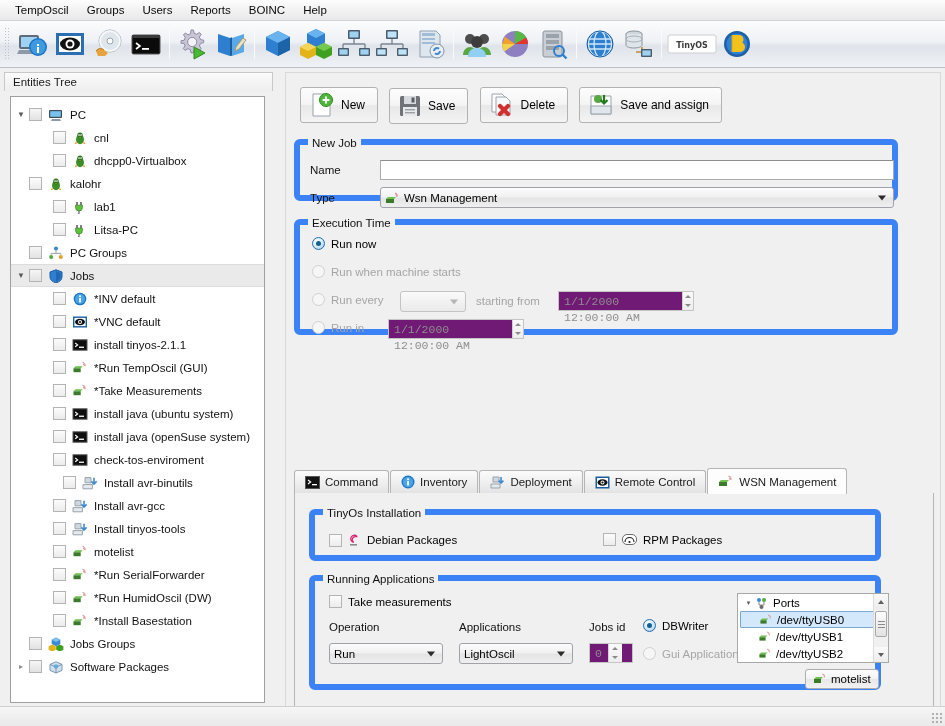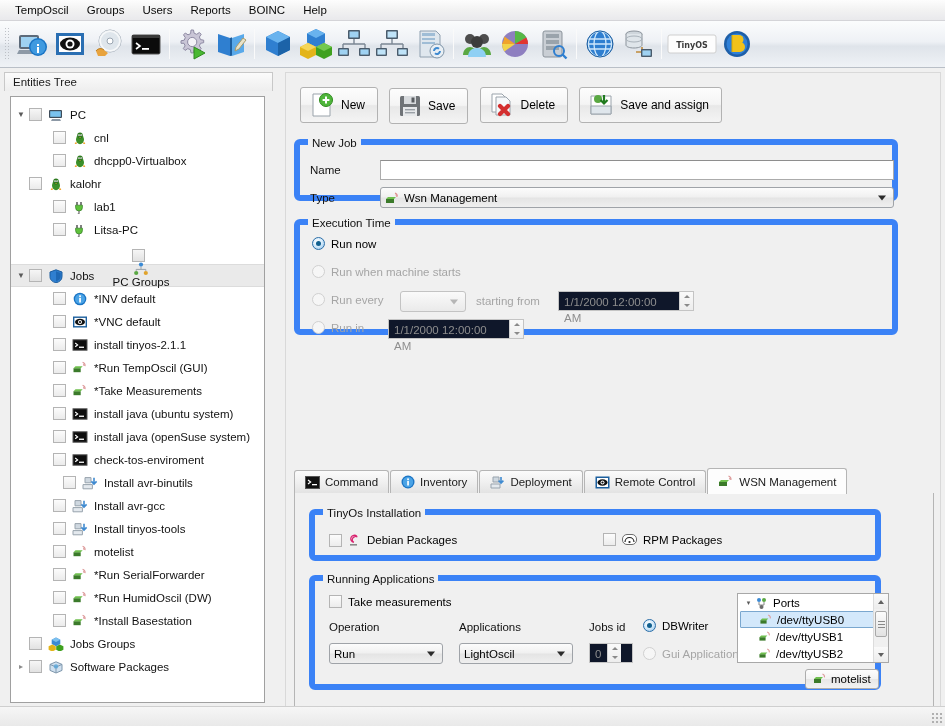--- a/index.html
+++ b/index.html
@@ -211,22 +211,22 @@
     width: 13px; height: 13px;
     border: 1px solid #b4b4b4;
     background: linear-gradient(to bottom,#fcfcfc,#ececec);
     flex: 0 0 auto;
   }
 
   .spinner {
     display: inline-flex; align-items: stretch;
     height: 20px;
     border: 1px solid #c4c4c4;
-    background: #0f172a;
-    font-size: 11.5px; color:#8e8e8e;
+    background: #701a75;
+    font-size: 11.5px; color:#8e8e8e;font-family:Liberation Mono, monospace;
   }
   .spinner .sval { padding: 2px 6px 0 5px; line-height: 16px; }
   .spinner .sbtns {
     width: 14px; border-left: 1px solid #d2d2d2;
     display:flex; flex-direction: column;
     background: linear-gradient(to bottom,#fafafa,#ededed);
   }
   .spinner .sb { flex:1; display:flex; align-items:center; justify-content:center; }
   .spinner .sb i {
     width:0;height:0;border-left:3px solid transparent;border-right:3px solid transparent;
@@ -632,21 +632,21 @@
             <span class="cbox"></span>
             <span class="ticon">
               <svg width="16" height="14" viewBox="0 0 16 14">
                 <path d="M5 2v3M9 2v3" stroke="#4b4b4b" stroke-width="1.4"></path>
                 <path d="M3.6 5.2h6.8v2.4a3.4 3.4 0 01-6.8 0z" fill="#5fc23c" stroke="#2f7a1f" stroke-width=".7"></path>
                 <path d="M7 11v2.2c0 .6-.6 1-1.4.8" stroke="#6a6a6a" fill="none" stroke-width="1.2"></path>
               </svg>
             </span>
             <span class="tlabel">Litsa-PC</span>
           </div>
-          <div class="tnode" style="padding-left: 2px; flex-direction: column;">
+          <div class="tnode" style="padding-left: 2px;">
             <span class="twist">&nbsp;</span>
             <span class="cbox" style="background: linear-gradient(rgb(246, 246, 246), rgb(226, 226, 226));"></span>
             <span class="ticon">
               <svg width="16" height="14" viewBox="0 0 16 14">
                 <circle cx="8" cy="2.6" r="2.1" fill="#3b8ad4"></circle>
                 <circle cx="3.2" cy="11" r="2.1" fill="#5aa843"></circle>
                 <circle cx="12.8" cy="11" r="2.1" fill="#e0a32c"></circle>
                 <path d="M8 4.8v2.6M3.2 8.9V7.4h9.6v1.5" stroke="#9aa3ab" fill="none"></path>
               </svg>
             </span>

